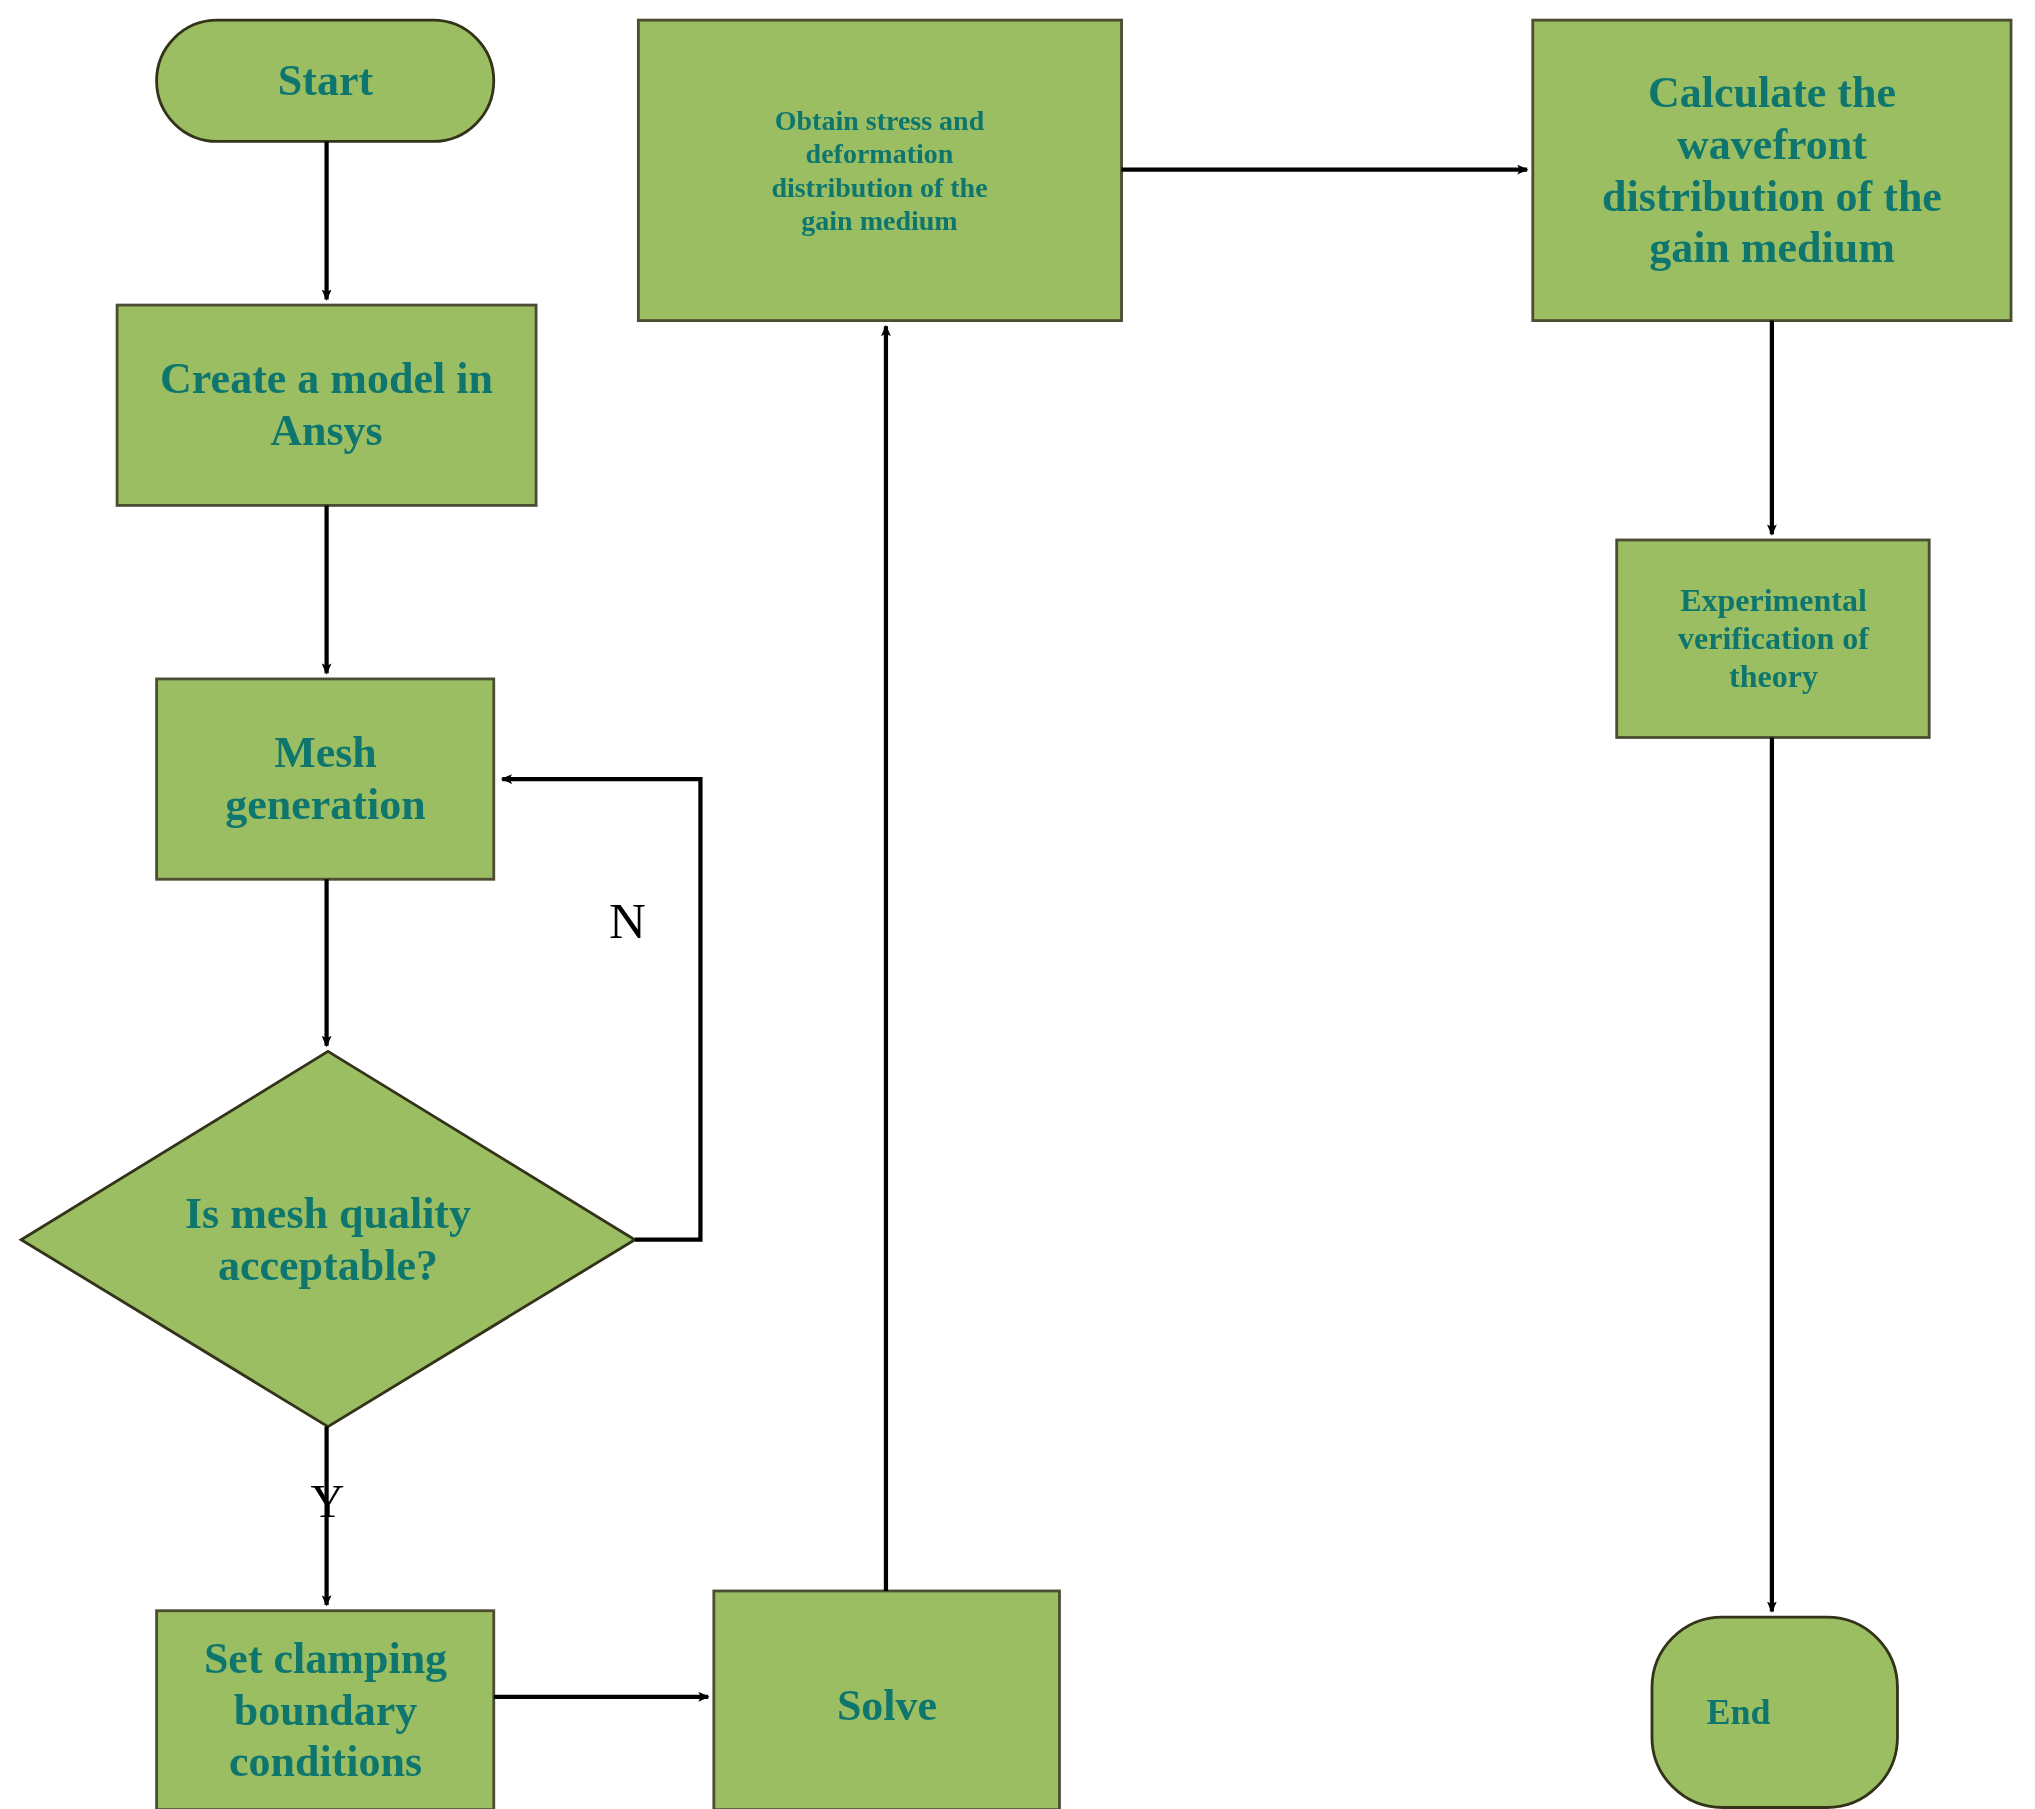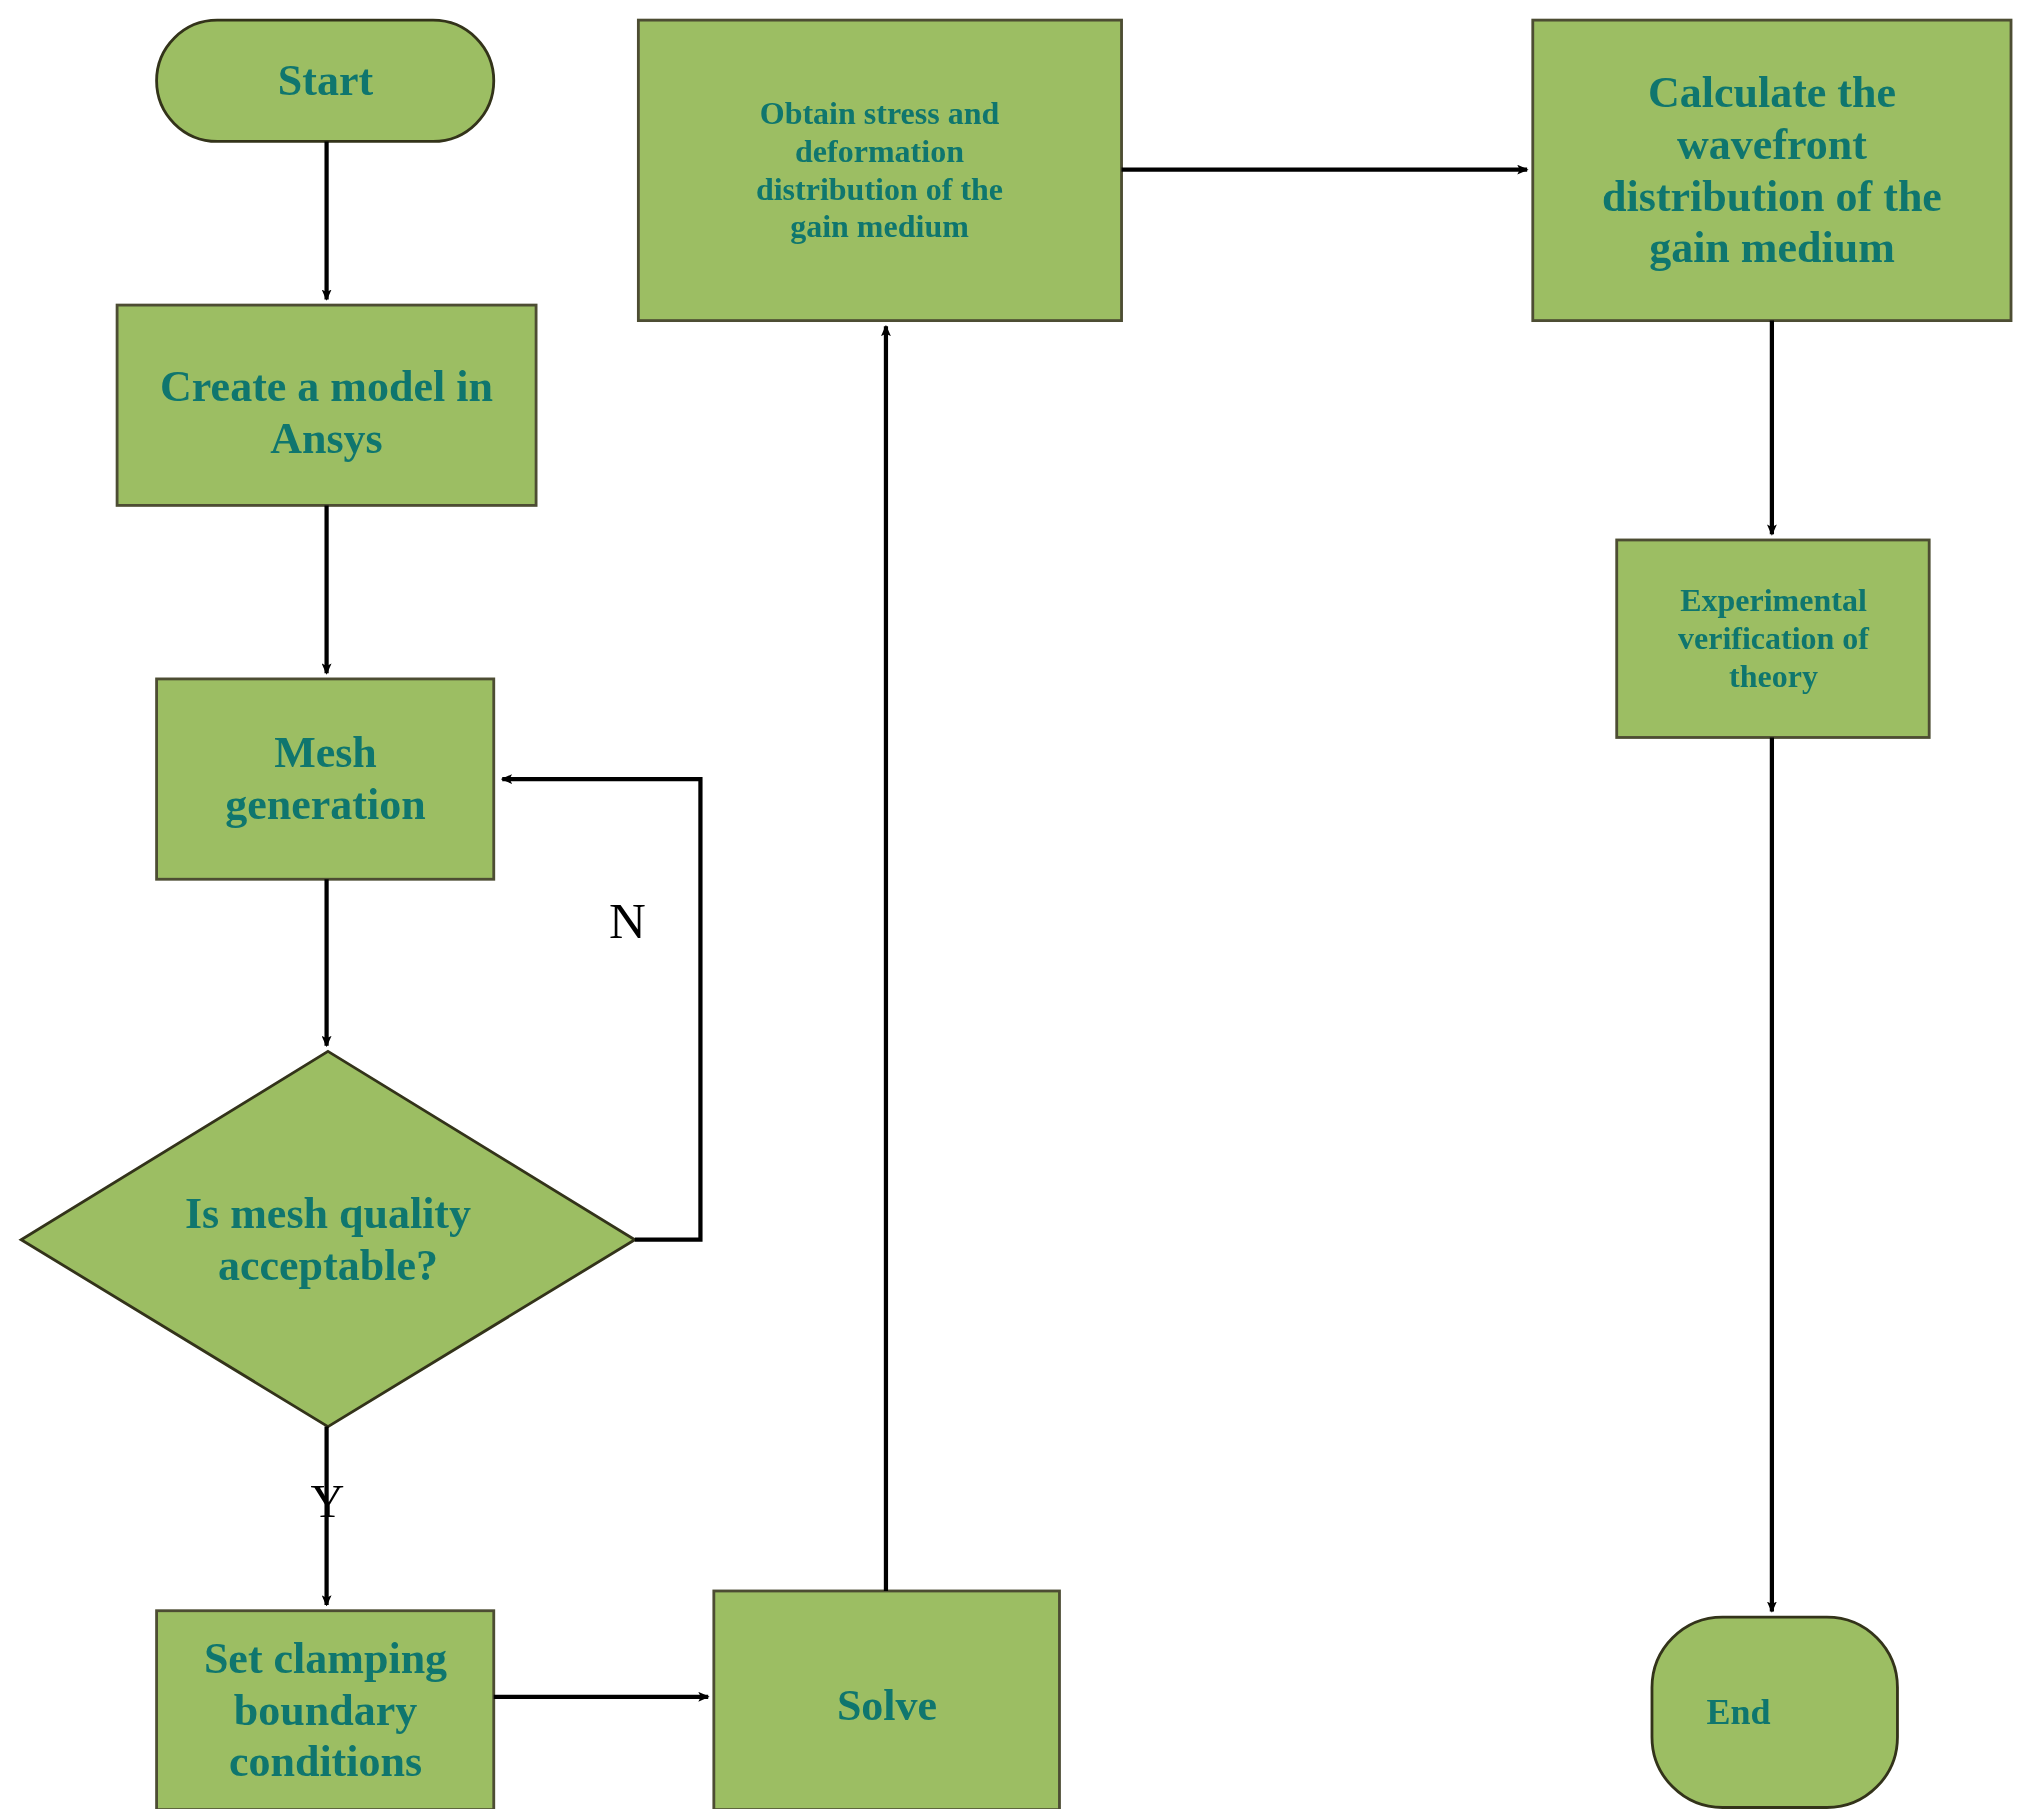--- a/index.html
+++ b/index.html
@@ -91,36 +91,36 @@
 
     <line x1="1590" y1="240" x2="2165" y2="240" stroke="#000000" stroke-width="6" marker-end="url(#arrowhead)"></line>
 
     <line x1="2512" y1="454" x2="2512" y2="757" stroke="#000000" stroke-width="6" marker-end="url(#arrowhead)"></line>
 
     <line x1="2512" y1="1045" x2="2512" y2="2284" stroke="#000000" stroke-width="6" marker-end="url(#arrowhead)"></line>
   </svg>
 
   <div class="node-label" style="left:157px; top:20px; width:337px; height:121px; font-size:44px;">Start</div>
 
-  <div class="node-label" style="left:117px; top:305px; width:419px; height:200px; font-size:44px;margin-top:8px;">Create a model in
+  <div class="node-label" style="left:117px; top:305px; width:419px; height:200px; font-size:44px;">Create a model in
 Ansys</div>
 
   <div class="node-label" style="left:81px; top:1150px; width:494px; height:180px; font-size:44px;">Is mesh quality
 acceptable?</div>
 
   <div class="node-label" style="left:157px; top:679px; width:337px; height:200px; font-size:44px;">Mesh
 generation</div>
 
   <div class="node-label" style="left:157px; top:1611px; width:337px; height:199px; font-size:44px;text-align:center;">Set clamping
 boundary
 conditions</div>
 
   <div class="node-label" style="left:714px; top:1591px; width:346px; height:230px; font-size:44px;">Solve</div>
 
-  <div class="node-label" style="left:638px; top:20px; width:483px; height:301px; font-size:32px;">Obtain stress and
+  <div class="node-label" style="left:638px; top:20px; width:483px; height:301px; font-size:28px;">Obtain stress and
 deformation
 distribution of the
 gain medium</div>
 
   <div class="node-label" style="left:1533px; top:20px; width:478px; height:301px; font-size:44px;">Calculate the
 wavefront
 distribution of the
 gain medium</div>
 
   <div class="node-label" style="left:1617px; top:540px; width:313px; height:198px; font-size:32px;">Experimental

